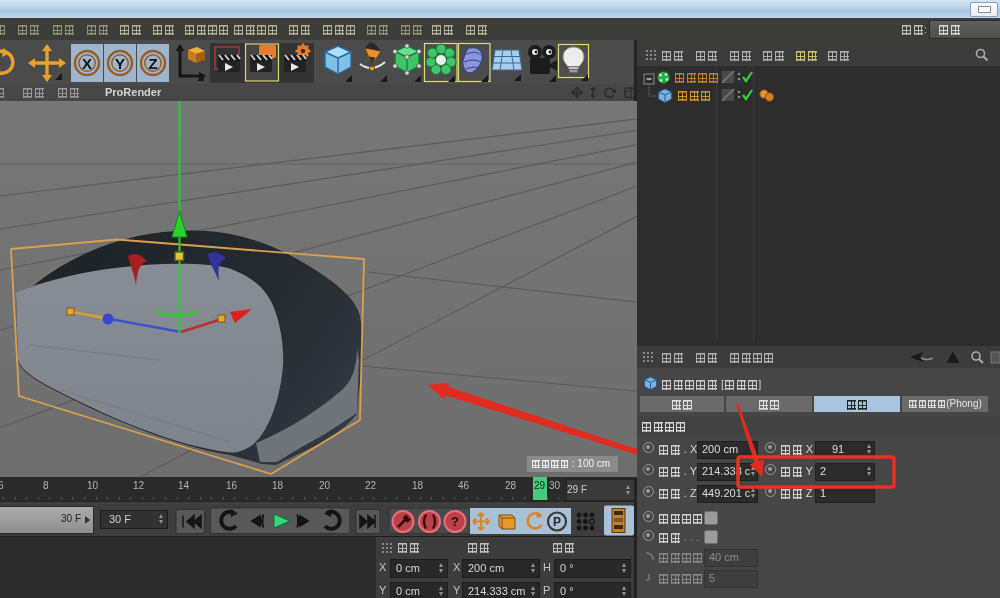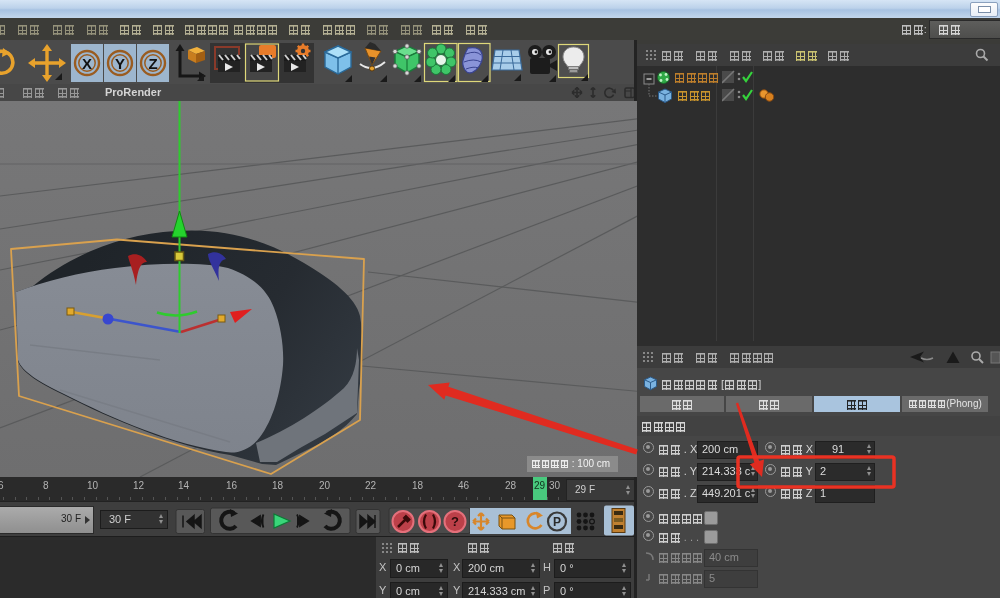--- a/index.html
+++ b/index.html
@@ -334,21 +334,21 @@
  <span class="num" style="left:272px">18</span>
     <span class="num" style="left:319px">20</span>
  <span class="num" style="left:365px">22</span>
     <span class="num" style="left:412px">18</span>
  <span class="num" style="left:458px">46</span>
     <span class="num" style="left:505px">28</span>
  <div id="greenmark">
       <span>29</span>
     </div>
  <span class="num" style="left:549px">30</span>
- <div id="framefield"><span style="margin-left:8px">29 F</span><span class="spin" style="position:absolute;right:3px;top:4px"></span></div>
+ <div id="framefield"><span style="">29 F</span><span class="spin" style="position:absolute;right:3px;top:4px"></span></div>
 </div>
 <div class="abs" id="playrow">
  <div style="position:absolute;left:0;top:4px;width:93px;height:26px;background:linear-gradient(#ababab,#8f8f8f);border:1px solid #2a2a2a;border-left:none">
   <span style="position:absolute;right:12px;top:6px;color:#222;font-size:10px">30 F</span>
   <span style="position:absolute;right:3px;top:9px;width:0;height:0;border-top:4px solid transparent;border-bottom:4px solid transparent;border-left:5px solid #333"></span>
  </div>
  <div class="cfield" style="left:100px;top:8px;width:66px;background:#323232;color:#cfcfcf"><span style="margin-left:8px">30 F</span><span class="spin sp"></span></div>
  <svg style="position:absolute;left:174px;top:3px" width="464" height="31" viewBox="0 0 464 31">
   <g id="tbtns">
   <rect x="2" y="4.5" width="28.5" height="24" rx="2" fill="#585858" stroke="#333"></rect>

